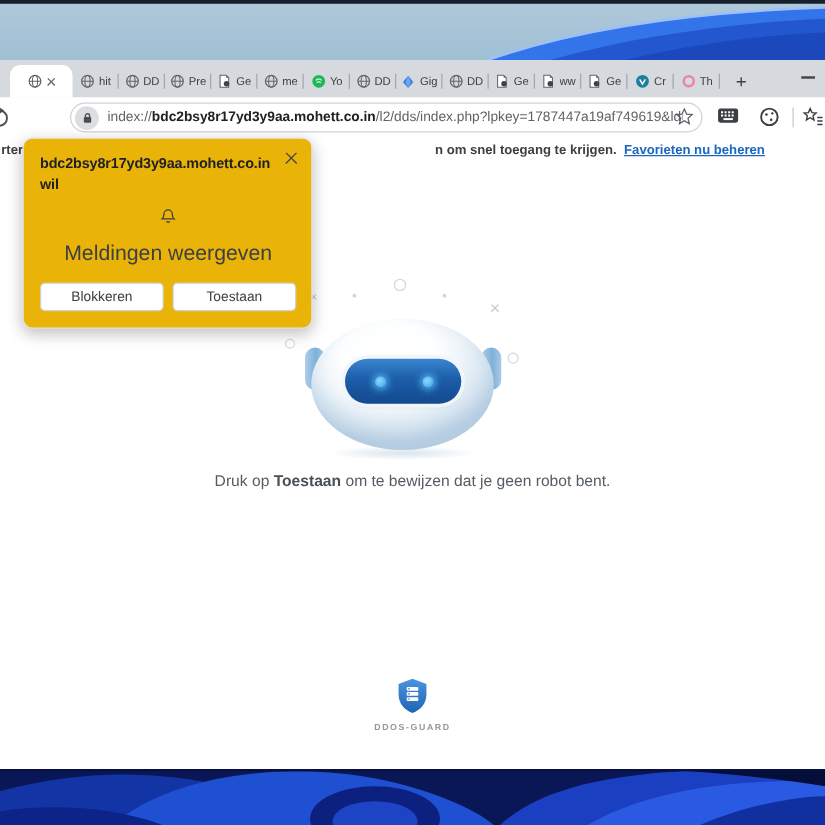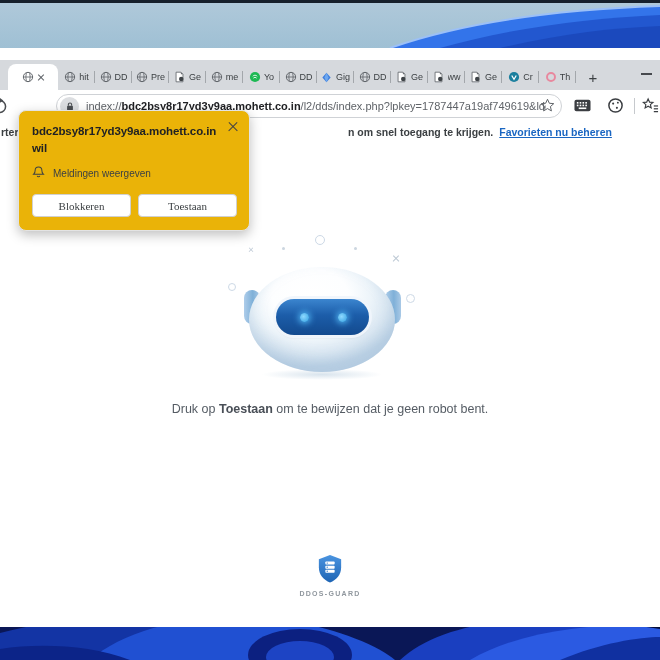--- a/index.html
+++ b/index.html
@@ -10,21 +10,21 @@
   
   .wall{position:absolute;left:0;width:660px;overflow:hidden;}
   #wall-top{top:0;height:48px;}
   #wall-bottom{top:615px;height:45px;}
   .wall svg{display:block;}
 
   
   #browser{position:absolute;left:0;top:48px;width:660px;height:567px;background:#fff;}
 
   
-  #tabstrip{position:relative;height:30px;background:#d6d9dd;display:flex;align-items:flex-end;padding-left:8px;margin-top:12px;}
+  #tabstrip{position:relative;height:30px;background:#d6d9dd;display:flex;align-items:flex-end;padding-left:8px;}
   .tab{height:26px;display:flex;align-items:center;justify-content:center;gap:3px;
        font-size:9px;color:#3c4043;flex:0 0 auto;cursor:default;}
   .tab.active{width:50px;background:#fff;border-radius:8px 8px 0 0;}
   .tab.bg{width:37px;position:relative;padding:0 2px;}
   .tab.bg::after{content:"";position:absolute;right:0;top:7px;height:12px;width:1px;background:#a3a7ab;}
   .tab .favicon{display:inline-flex;width:12px;height:12px;align-items:center;justify-content:center;flex:0 0 auto;}
   .tab .tlabel{max-width:16px;overflow:hidden;white-space:nowrap;}
   .xicon{position:relative;width:8px;height:8px;display:inline-block;flex:0 0 auto;}
   .xicon::before,.xicon::after{content:"";position:absolute;left:0;top:3.5px;width:8px;height:1.2px;background:#5f6368;}
   .xicon::before{transform:rotate(45deg);} .xicon::after{transform:rotate(-45deg);}
@@ -78,38 +78,38 @@
   #deco-c2{left:406px;top:152px;width:9px;height:9px;}
   #deco-c3{left:228px;top:141px;width:8px;height:8px;}
   .deco-dot{position:absolute;width:3px;height:3px;border-radius:50%;background:#ccd6e0;}
   #deco-d1{left:282px;top:105px;} #deco-d2{left:354px;top:105px;}
   .deco-x{position:absolute;width:8px;height:8px;}
   .deco-x::before,.deco-x::after{content:"";position:absolute;left:0;top:3.4px;width:8px;height:1.3px;background:#bcc8d4;}
   .deco-x::before{transform:rotate(45deg);} .deco-x::after{transform:rotate(-45deg);}
   #deco-x1{left:392px;top:113px;}
   #deco-x2{left:247px;top:104px;transform:scale(.7);}
 
-  #instruction{position:absolute;left:0;top:260px;width:660px;text-align:center;
+  #instruction{position:absolute;left:0;top:248px;width:660px;text-align:center;
                font-size:12.5px;color:#555c64;}
   #instruction b{color:#494f57;}
 
   #brand{position:absolute;left:0;top:412px;width:660px;text-align:center;}
   #brand-label{margin-top:2px;font-size:7px;font-weight:bold;letter-spacing:1.3px;color:#90979e;}
 
   
   #popup{position:absolute;left:18px;top:110px;width:232px;background:#eab308;border:1px solid #e3e3e3;
          border-radius:8px;box-shadow:0 4px 12px rgba(0,0,0,.25);z-index:50;padding:12px 12px 13px 13px;}
   #popup-title{width:198px;font-size:11.5px;font-weight:bold;color:#202124;line-height:1.45;letter-spacing:-.1px;}
   #popup-close{position:absolute;right:11px;top:11px;width:10px;height:10px;cursor:pointer;}
   #popup-close::before,#popup-close::after{content:"";position:absolute;left:-1px;top:4.4px;width:12px;height:1.3px;background:#3f4146;}
   #popup-close::before{transform:rotate(45deg);} #popup-close::after{transform:rotate(-45deg);}
-  #popup-permission{display:flex;align-items:center;gap:8px;margin-top:9px;font-size:10px;color:#3c4043;}
+  #popup-permission{display:flex;align-items:center;gap:8px;margin-top:9px;font-size:17px;color:#3c4043;flex-direction:column;}
   #popup-buttons{display:flex;gap:7px;margin-top:13px;}
   .popup-btn{flex:1;height:23px;background:#fff;border:1px solid #d0d0d0;border-radius:4px;
-             font-size:11px;color:#3c4043;font-family:Liberation Serif, serif;cursor:pointer;
+             font-size:11px;color:#3c4043;font-family:Liberation Sans, sans-serif;cursor:pointer;
              display:flex;align-items:center;justify-content:center;}
 </style>
 </head>
 <body>
 
 <div id="screen">
 
   <div class="wall" id="wall-top">
     <svg width="660" height="48" viewBox="0 0 660 48" preserveAspectRatio="none">
       <defs>

